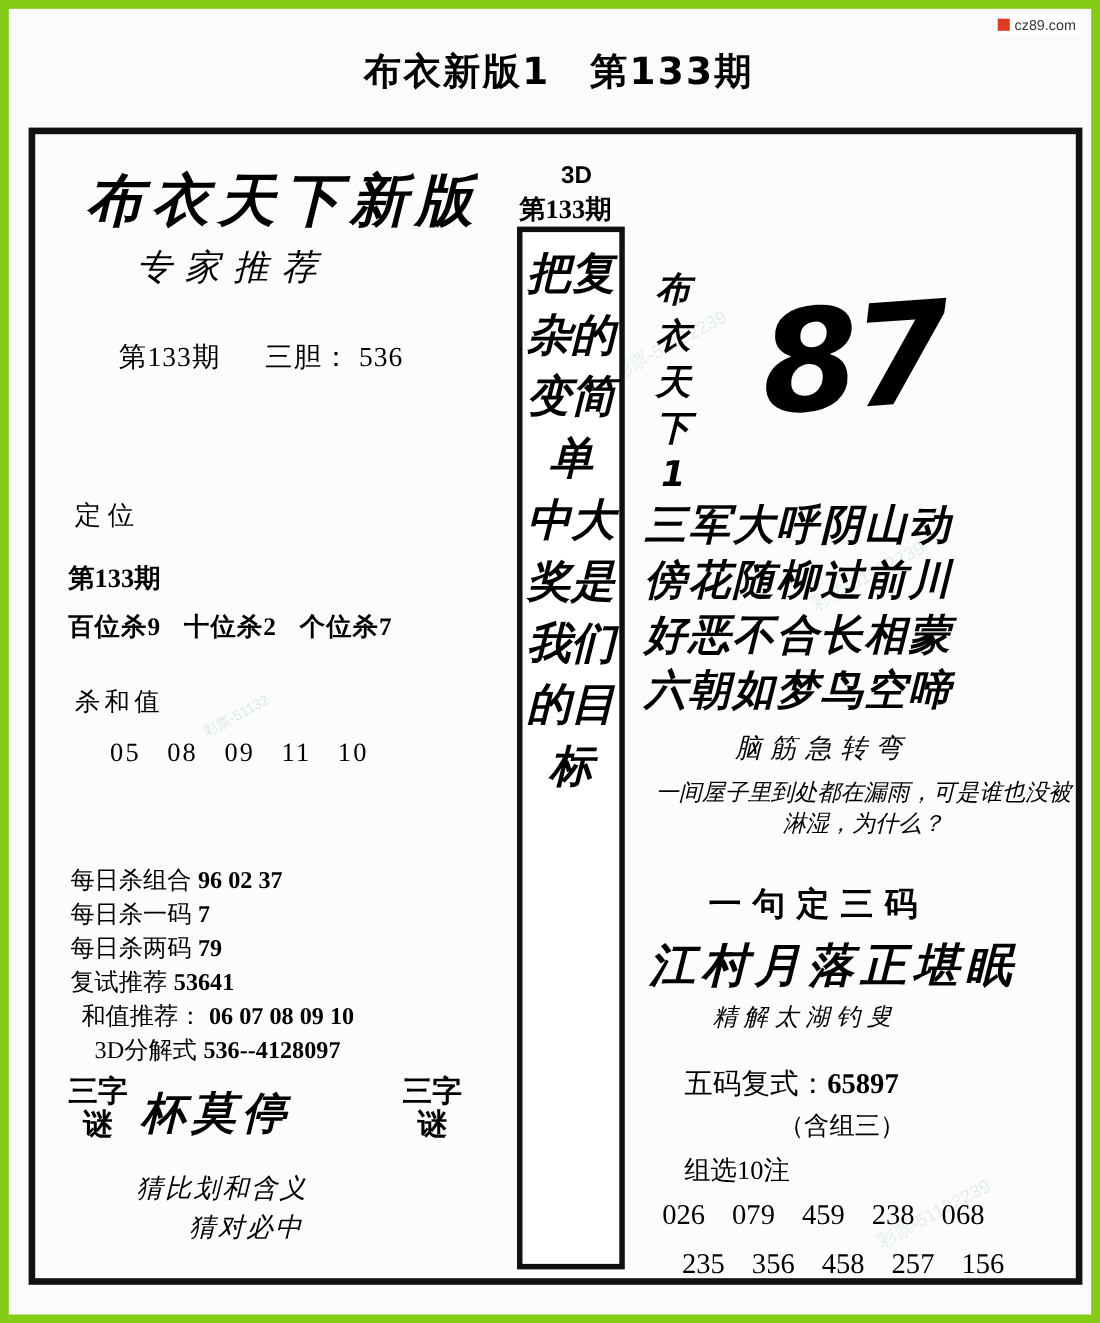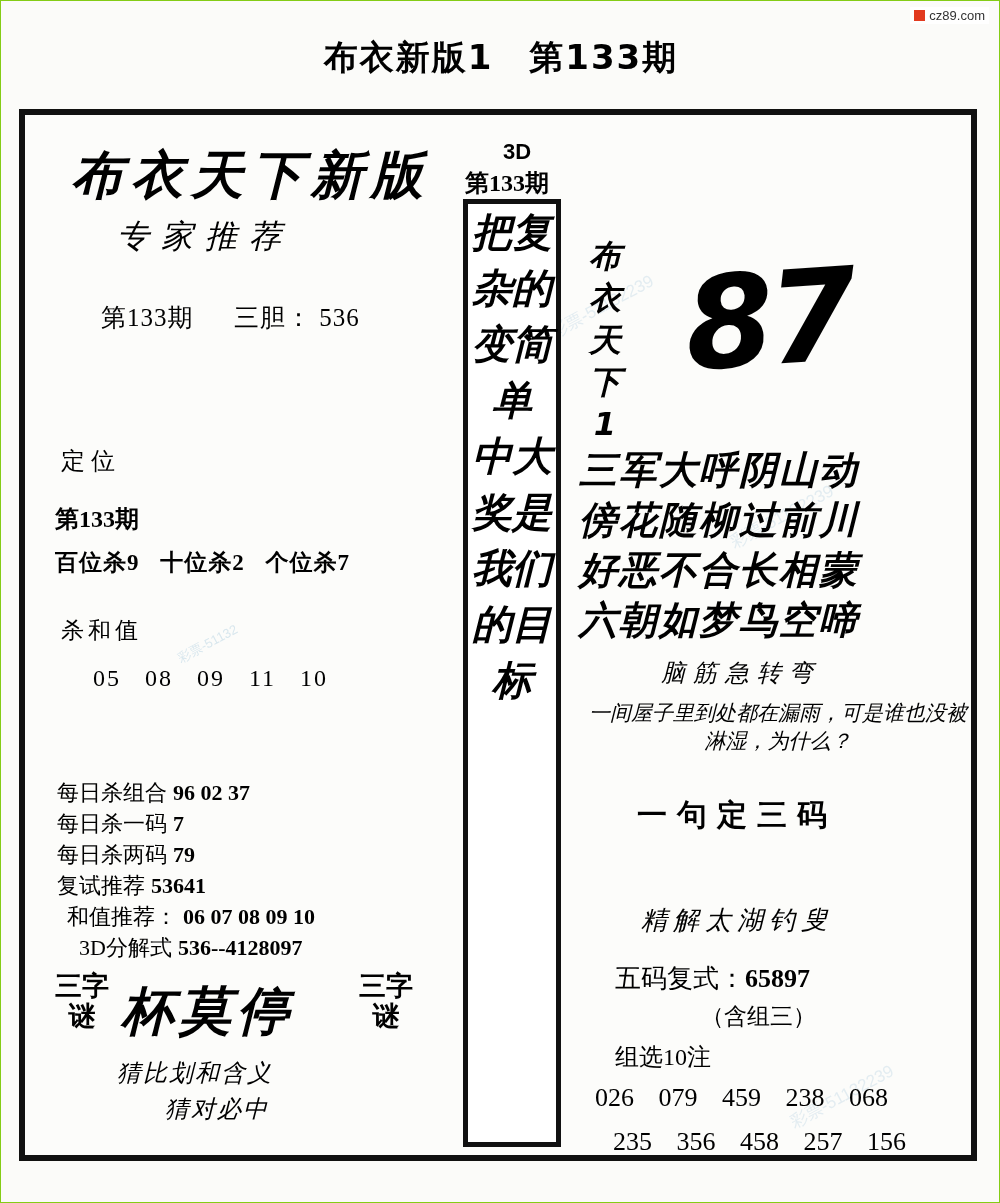--- a/index.html
+++ b/index.html
@@ -14,21 +14,21 @@
     color: #000;
     position: relative;
     overflow: hidden;
   }
   .page {
     position: relative;
     width: 1000px;
     height: 1203px;
     background: #fbfbf9;
     box-sizing: border-box;
-    border: 1px solid #84cc16;
+    border: 8px solid #84cc16;
   }
   
   .watermark {
     position: absolute;
     top: 6px;
     right: 10px;
     display: flex;
     align-items: center;
     gap: 4px;
     font-family: "Liberation Sans", sans-serif;
@@ -180,21 +180,21 @@
     font-size: 27px;
     font-weight: bold;
     line-height: 30px;
     text-align: center;
     width: 62px;
     font-family: "DejaVu Sans", sans-serif;
   }
   .riddle-main {
     position: absolute;
     left: 96px; top: 862px;
-    font-size: 52px;
+    font-size: 40px;
     font-weight: bold;
     letter-spacing: 6px;
     font-family: "DejaVu Sans", sans-serif;
     font-style: italic;
   }
   .riddle-note1 {
     position: absolute;
     left: 92px; top: 942px;
     font-size: 24px;
     letter-spacing: 2px;
@@ -229,20 +229,21 @@
     left: 438px; top: 84px;
     width: 98px;
     height: 948px;
     border: 5px solid #111;
     background: #fff;
     box-sizing: border-box;
   }
   .banner-text {
     position: absolute;
     inset: 0;
+    padding-top: 10px;
     font-size: 40px;
     font-weight: bold;
     line-height: 56px;
     text-align: center;
     letter-spacing: 0;
     font-family: "DejaVu Sans", sans-serif;
     font-style: italic;
   }
 
   
@@ -315,21 +316,21 @@
     left: 18px; top: 728px;
     font-size: 42px;
     font-weight: bold;
     letter-spacing: 6px;
     font-family: "DejaVu Sans", sans-serif;
     font-style: italic;
   }
   .taihu {
     position: absolute;
     left: 76px; top: 788px;
-    font-size: 26px;
+    font-size: 22px;
     letter-spacing: 6px;
     font-family: "DejaVu Sans", sans-serif;
     font-style: italic;
   }
   .wuma {
     position: absolute;
     left: 50px; top: 846px;
     font-size: 26px;
   }
   .wuma b { font-weight: bold; }
@@ -449,20 +450,21 @@
           <div>三军大呼阴山动</div>
           <div>傍花随柳过前川</div>
           <div>好恶不合长相蒙</div>
           <div>六朝如梦鸟空啼</div>
         </div>
 
         <div class="brain-title">脑筋急转弯</div>
         <div class="brain-q">一间屋子里到处都在漏雨，可是谁也没被淋湿，为什么？</div>
 
         <div class="sanma-title">一句定三码</div>
+        <div class="sanma-line">江村月落正堪眠</div>
         <div class="taihu">精解太湖钓叟</div>
 
         <div class="wuma">
           <span>五码复式：</span><b>65897</b>
         </div>
         <div class="hanzu">（含组三）</div>
         <div class="zuxuan">组选10注</div>
 
         <div class="zuxuan-row1">
           <span>026</span>

